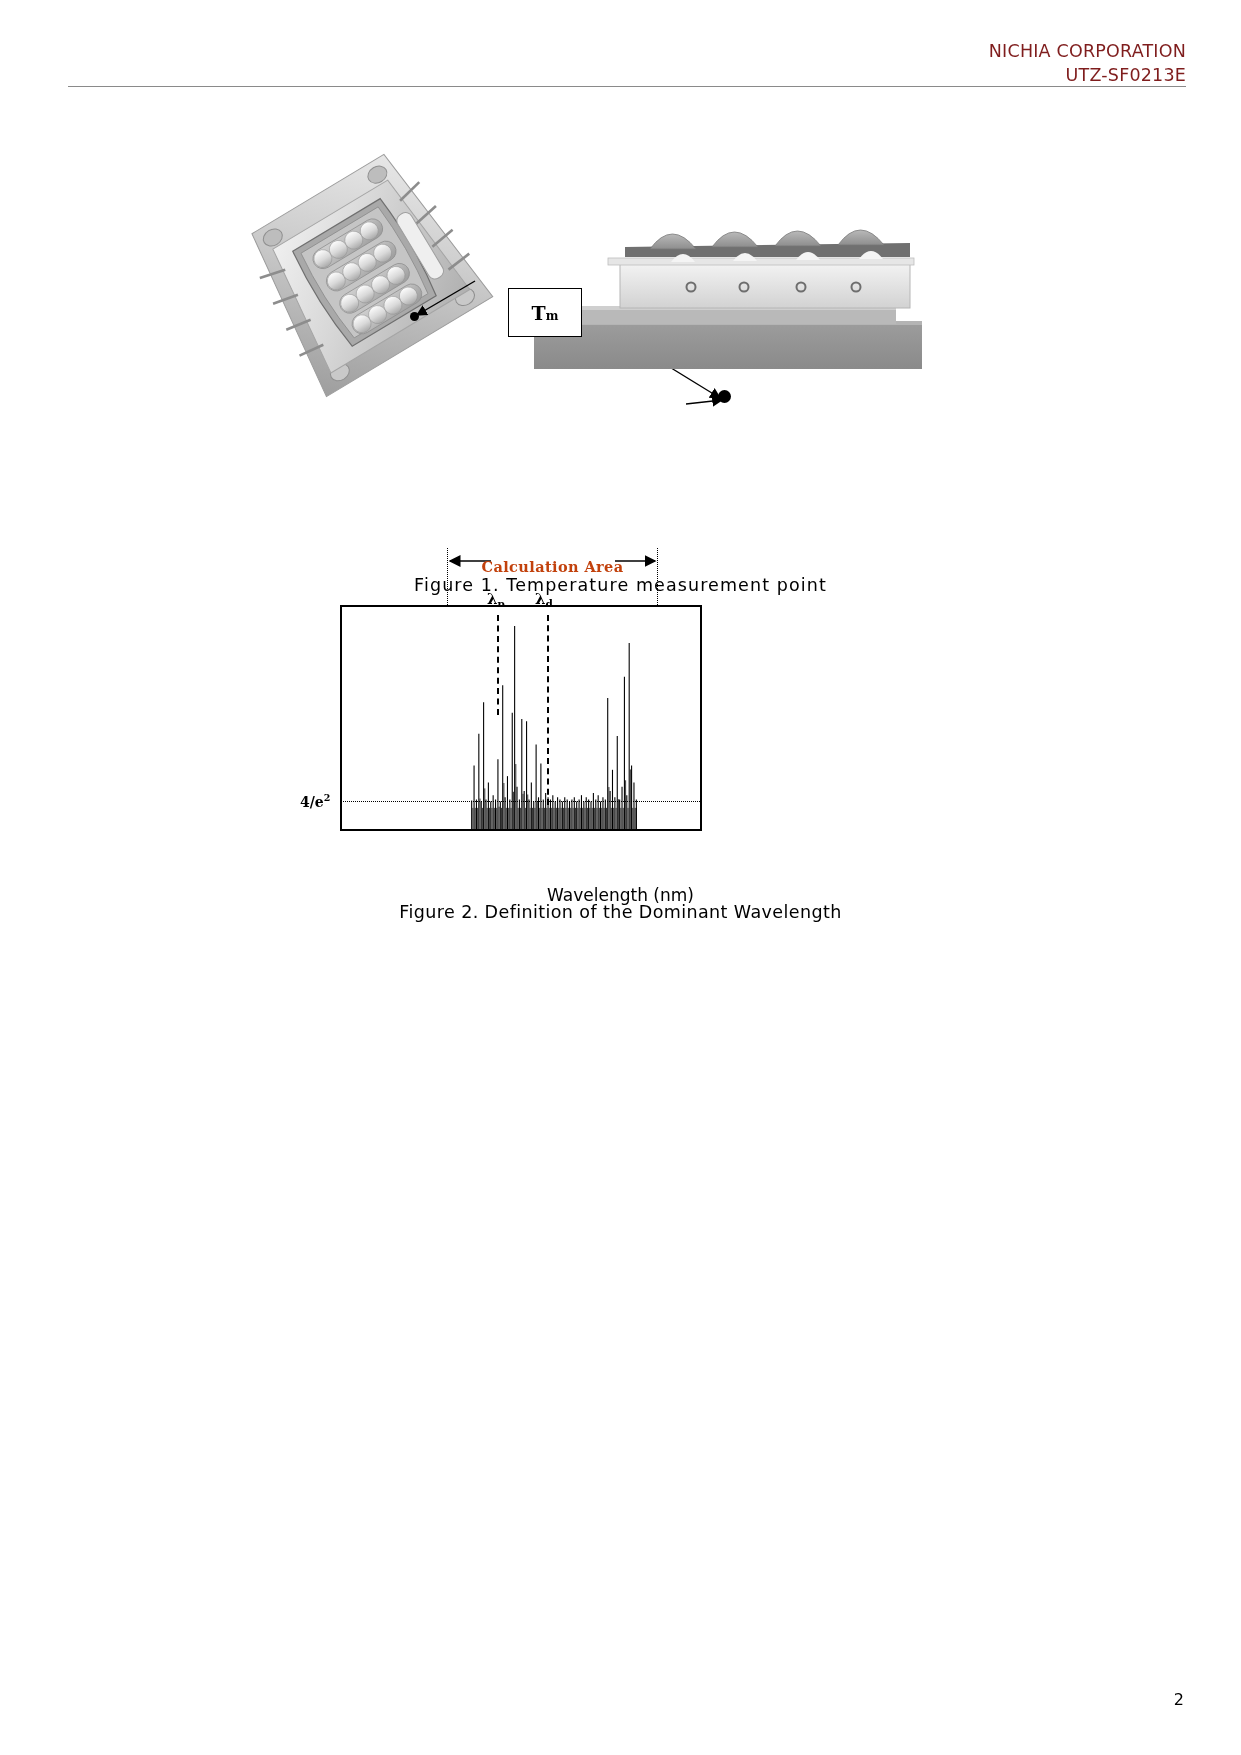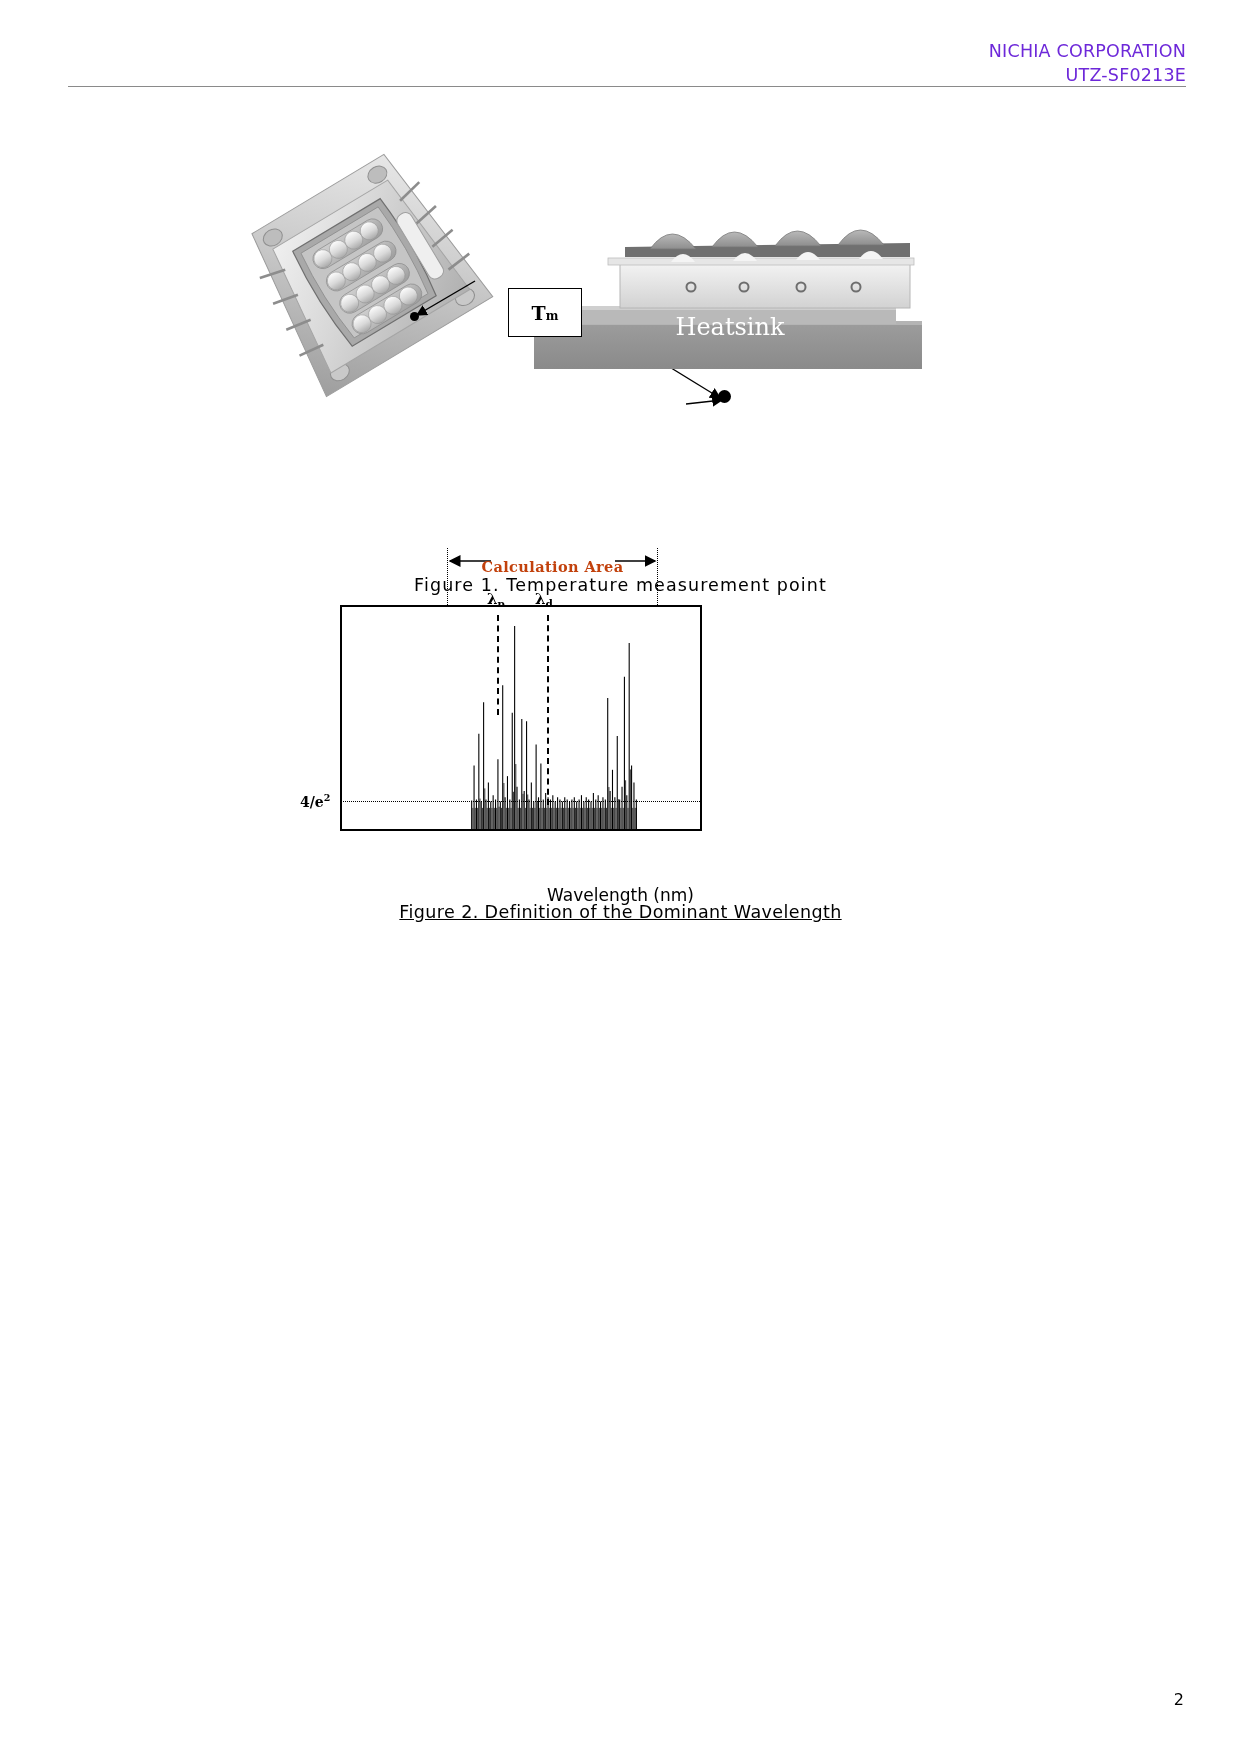--- a/index.html
+++ b/index.html
@@ -13,21 +13,21 @@
   }
   .page{position:relative;width:1241px;height:1755px;}
 
   
   .header{
     position:absolute;top:40px;right:55px;
     text-align:right;
     font-size:17.5px;
     line-height:1.35;
     letter-spacing:.2px;
-    color:#6d28d9;
+    color:#7f1d1d;
   }
   .header-rule{
     position:absolute;left:68px;right:55px;top:86px;
     height:1px;background:#8a8a8a;
   }
 
   
   .fig1{position:absolute;left:0;top:120px;width:1241px;height:300px;}
 
   .led3d{position:absolute;left:232px;top:25px;width:268px;height:262px;}
@@ -119,21 +119,21 @@
     font-family:"DejaVu Serif","Liberation Serif",serif;
     font-weight:bold;font-size:14.5px;
     transform:translateX(-50%);
   }
   .xaxis-title{
     position:absolute;left:0;top:345px;width:1241px;
     text-align:center;font-size:17px;margin-top:20px;
   }
   .fig2-caption{
     position:absolute;left:0;top:382px;width:1241px;
-    text-align:center;font-size:17.5px;letter-spacing:.4px;text-decoration:underline;
+    text-align:center;font-size:17.5px;letter-spacing:.4px;
   }
 
   
   .pagenum{
     position:absolute;right:57px;bottom:46px;
     font-size:16px;
   }
 </style>
 </head>
 <body>
@@ -300,22 +300,20 @@
           <path d="M141 57 q12 -16 24 0 z"></path>
           <path d="M203 56 q12 -16 24 0 z"></path>
           <path d="M266 55 q12 -16 24 0 z"></path>
           <path d="M329 54 q12 -16 24 0 z"></path>
         </g>
       </svg>
     </div>
 
     <div class="dot" style="left:718px;top:270px;width:13px;height:13px;"></div>
 
-    <div style="position:absolute;left:530px;top:193px;width:400px;text-align:center;
-                font-family:'DejaVu Serif','Liberation Serif',serif;font-size:24px;color:#fff;">Heatsink</div>
 
     <div class="fig1-caption">Figure 1. Temperature measurement point</div>
   </div>
 
   <div class="fig2">
 
     <div class="calc-left"></div>
     <div class="calc-right"></div>
 
     <svg class="calc-arrow" viewBox="0 0 211 22">

